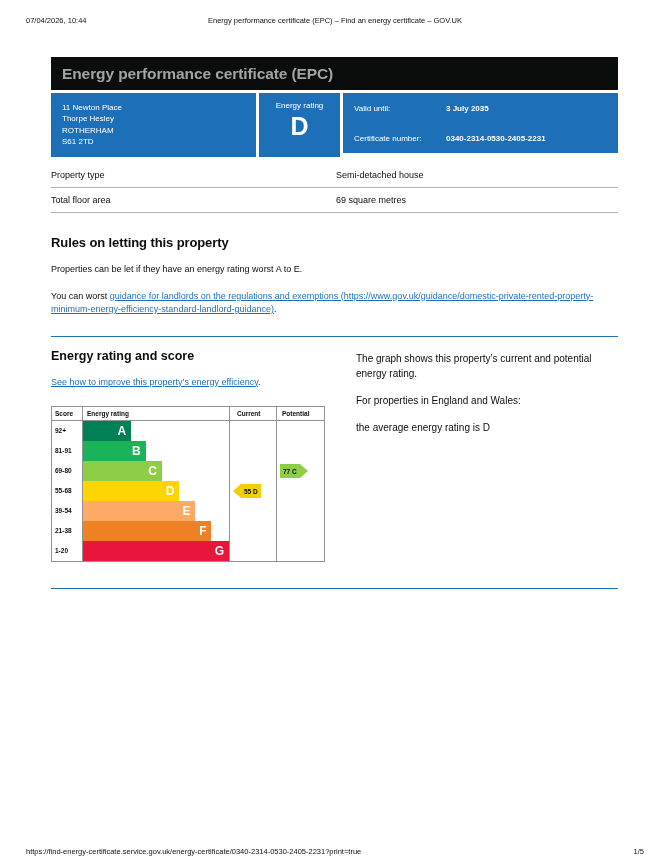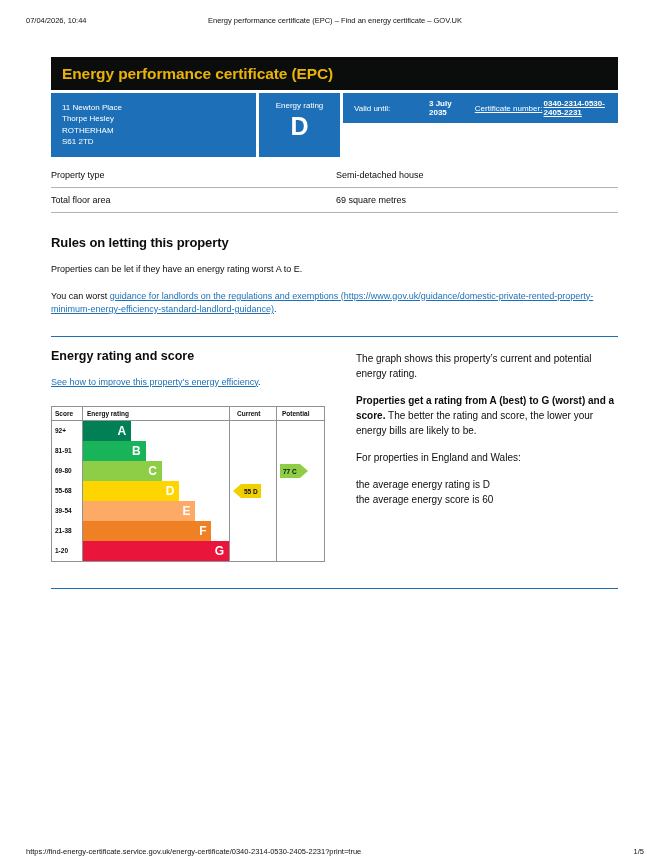--- a/index.html
+++ b/index.html
@@ -66,21 +66,21 @@
   .content {
     position: absolute;
     left: 51px;
     top: 57px;
     width: 567px;
   }
 
   
   .title-bar {
     background: #0b0c0c;
-    color: #eab308;
+    color: #a3a3a3;
     height: 33px;
     display: flex;
     align-items: center;
     padding-left: 11px;
   }
   .title-bar .t {
     font-size: 15.5px;
     font-weight: bold;
     letter-spacing: -0.1px;
   }
@@ -115,32 +115,32 @@
   .rating-box .big {
     font-size: 25px;
     font-weight: bold;
     line-height: 1.15;
     margin-top: 1px;
   }
   .valid-col {
     margin-left: 3px;
     flex: 1;
     display: flex;
-    flex-direction: row;
+    flex-direction: column;
   }
   .valid-row {
     background: #1d70b8;
     color: #ffffff;
     height: 30px;
     display: flex;
     align-items: center;
     padding-left: 11px;
     font-size: 8px;
   }
-  .valid-row:last-child { margin-top: 0; text-decoration: underline; }
+  .valid-row:last-child { margin-top: 0; }
   .valid-row .k { width: 92px; }
   .valid-row .v { font-weight: bold; }
 
   
   table.prop {
     width: 100%;
     border-collapse: collapse;
     margin-top: 6px;
     font-size: 9px;
   }
@@ -413,24 +413,22 @@
                 </div>
                 <div class="cur"></div>
                 <div class="pot"></div>
               </div>
             </div>
         </div>
       </div>
 
       <div class="col-right">
         <p>The graph shows this property’s current and potential energy rating.</p>
-        <p><b>Properties get a rating from A (best) to G (worst) and a score.</b><span> The better the rating and score, the lower your energy bills are likely to be.</span></p>
         <p>For properties in England and Wales:</p>
         <p class="tight">the average energy rating is D</p>
-        <p>the average energy score is 60</p>
       </div>
     </div>
 
     <hr class="rule" style="margin-top:26px;">
   </div>
 
   <div class="print-foot">
     <span class="left">https://find-energy-certificate.service.gov.uk/energy-certificate/0340-2314-0530-2405-2231?print=true</span>
     <span class="right">1/5</span>
   </div>

